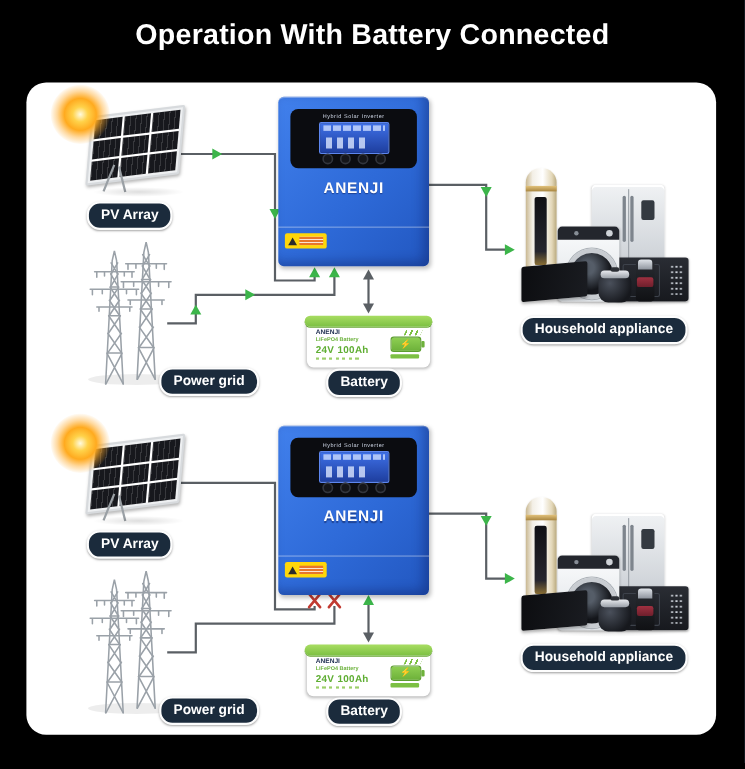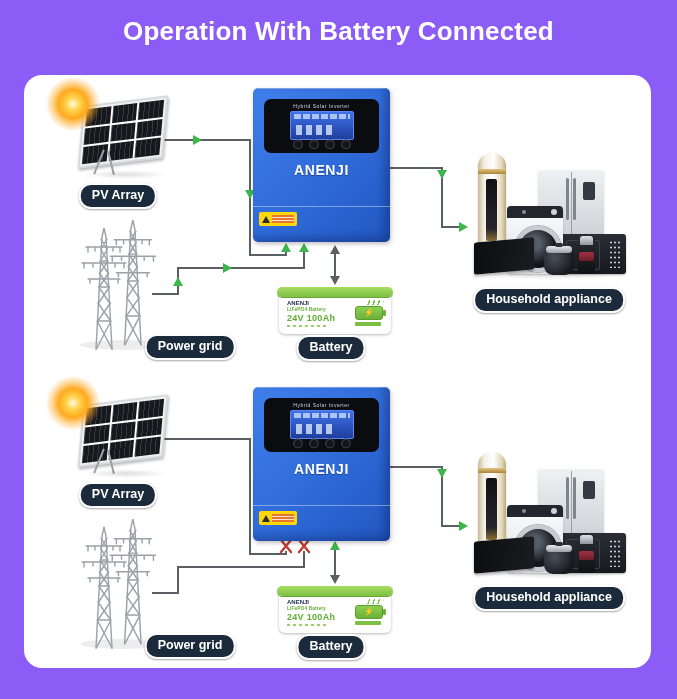--- a/index.html
+++ b/index.html
@@ -1,16 +1,16 @@
 <!DOCTYPE html>
 <html><head>
 <meta charset="utf-8">
 <style>
   html,body{margin:0;padding:0;background:#101c28;}
-  .stage{position:relative;width:677px;height:699px;background:#8b5cf6;overflow:hidden;
+  .stage{position:relative;width:677px;height:699px;background:#000000;overflow:hidden;
          font-family:"Liberation Sans",sans-serif;}
   .title{position:absolute;left:0;top:16px;width:677px;text-align:center;color:#ffffff;
          font-size:26px;font-weight:800;letter-spacing:.2px;}
   .card{position:absolute;left:24px;top:75px;width:627px;height:593px;background:#ffffff;
         border-radius:18px;}
   .dg{position:absolute;left:0;width:627px;height:299px;}
   .dg1{top:0;} .dg2{top:299px;}
 
   
   .pill{position:absolute;transform:translateX(-50%);background:#1b2b3c;color:#fff;

